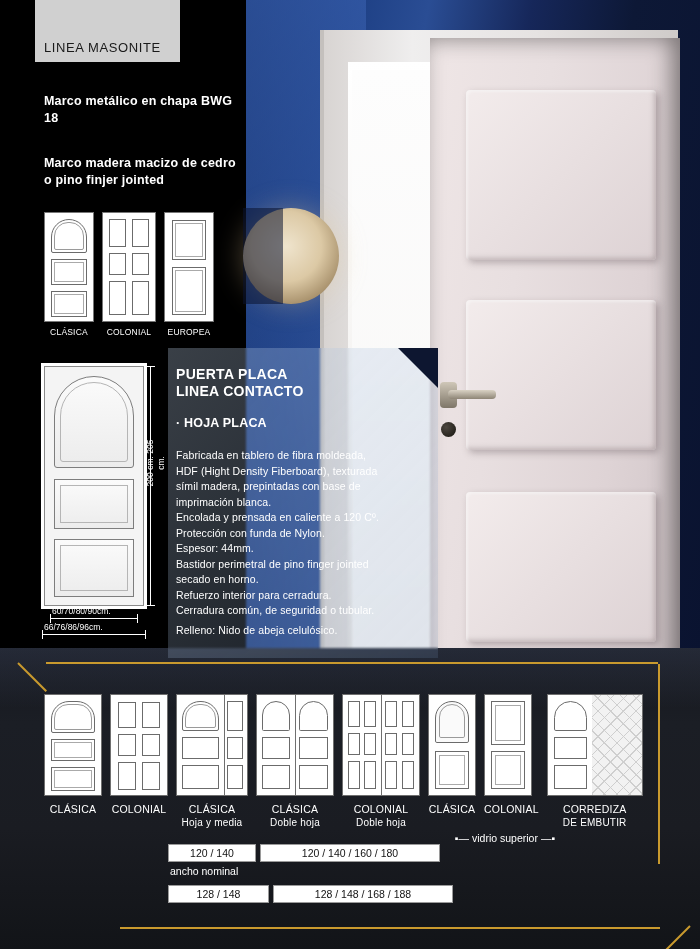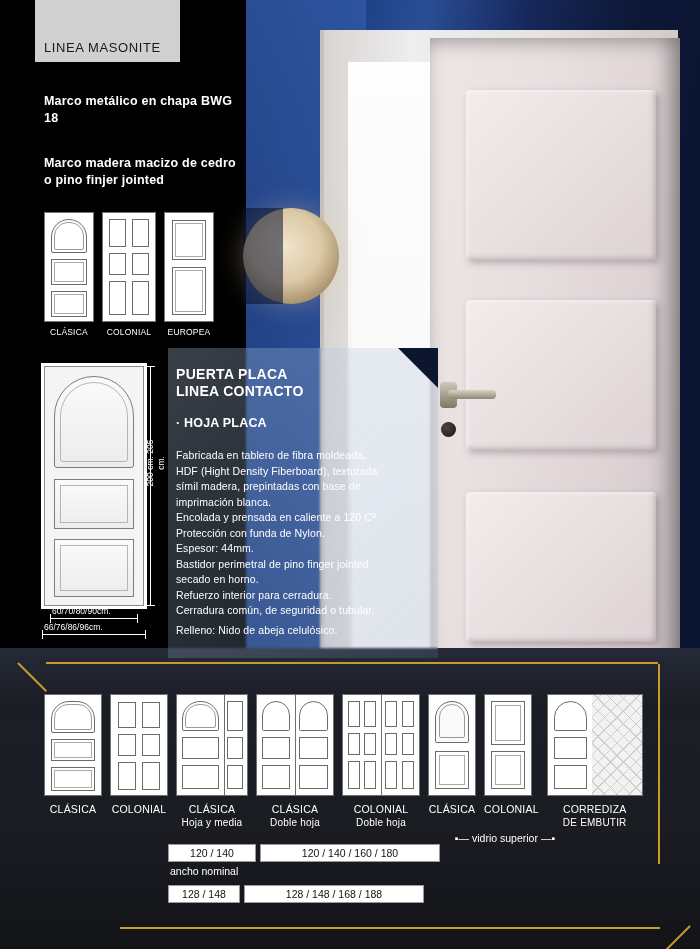--- a/index.html
+++ b/index.html
@@ -507,16 +507,16 @@
 </div>
 
 <div class="size-tables">
   <div class="size-row">
     <div class="size-cell" style="width:88px;">120 / 140</div>
     <div class="size-cell" style="width:180px;">120 / 140 / 160 / 180</div>
   </div>
   <div class="size-label">ancho nominal</div>
 
   <div class="size-row">
-    <div class="size-cell" style="width:72px;">128 / 148</div>
+    <div class="size-cell" style="width:101px;">128 / 148</div>
     <div class="size-cell" style="width:180px;">128 / 148 / 168 / 188</div>
   </div>
 </div>
 
 </body></html>

